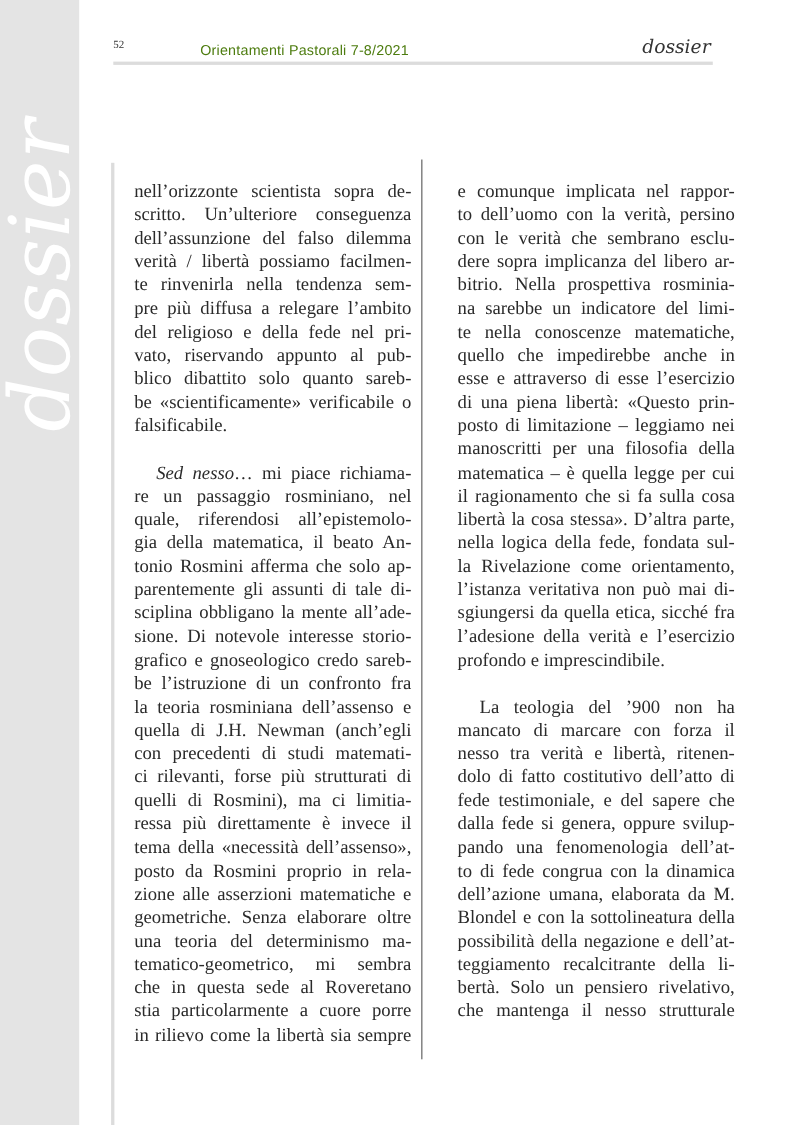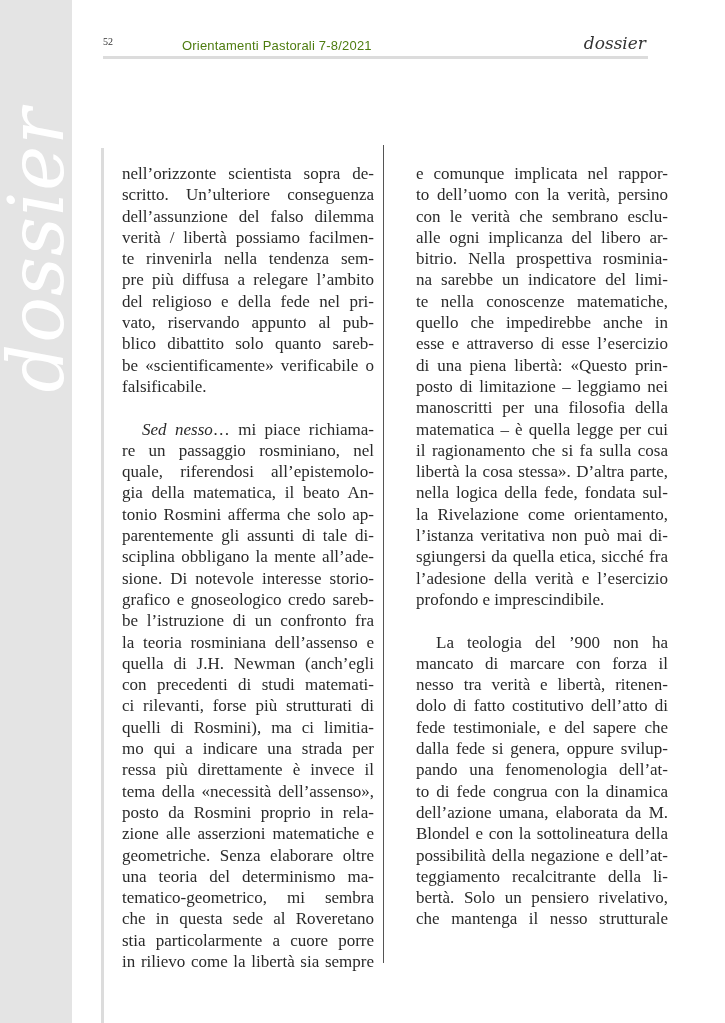--- a/index.html
+++ b/index.html
@@ -98,40 +98,39 @@
       <span class="line">parentemente gli assunti di tale di-</span>
       <span class="line">sciplina obbligano la mente all’ade-</span>
       <span class="line">sione. Di notevole interesse storio-</span>
       <span class="line">grafico e gnoseologico credo sareb-</span>
       <span class="line">be l’istruzione di un confronto fra</span>
       <span class="line">la teoria rosminiana dell’assenso e</span>
       <span class="line">quella di J.H. Newman (anch’egli</span>
       <span class="line">con precedenti di studi matemati-</span>
       <span class="line">ci rilevanti, forse più strutturati di</span>
       <span class="line">quelli di Rosmini), ma ci limitia-</span>
-      <span class="line">mo qui a indicare una strada per</span>
       <span class="line">ressa più direttamente è invece il</span>
       <span class="line">tema della «necessità dell’assenso»,</span>
       <span class="line">posto da Rosmini proprio in rela-</span>
       <span class="line">zione alle asserzioni matematiche e</span>
       <span class="line">geometriche. Senza elaborare oltre</span>
       <span class="line">una teoria del determinismo ma-</span>
       <span class="line">tematico-geometrico, mi sembra</span>
       <span class="line">che in questa sede al Roveretano</span>
       <span class="line">stia particolarmente a cuore porre</span>
       <span class="line">in rilievo come la libertà sia sempre</span>
     </div>
   </div>
 <div class="col-divider"></div>
 <div class="column col-right" id="col-right">
     <div>
       <span class="line">e comunque implicata nel rappor-</span>
       <span class="line">to dell’uomo con la verità, persino</span>
       <span class="line">con le verità che sembrano esclu-</span>
-      <span class="line">alle ogni implicanza del libero ar-</span>
+      <span class="line">dere sopra implicanza del libero ar-</span>
       <span class="line">bitrio. Nella prospettiva rosminia-</span>
       <span class="line">na sarebbe un indicatore del limi-</span>
       <span class="line">te nella conoscenze matematiche,</span>
       <span class="line">quello che impedirebbe anche in</span>
       <span class="line">esse e attraverso di esse l’esercizio</span>
       <span class="line">di una piena libertà: «Questo prin-</span>
       <span class="line">posto di limitazione – leggiamo nei</span>
       <span class="line">manoscritti per una filosofia della</span>
       <span class="line">matematica – è quella legge per cui</span>
       <span class="line">il ragionamento che si fa sulla cosa</span>

